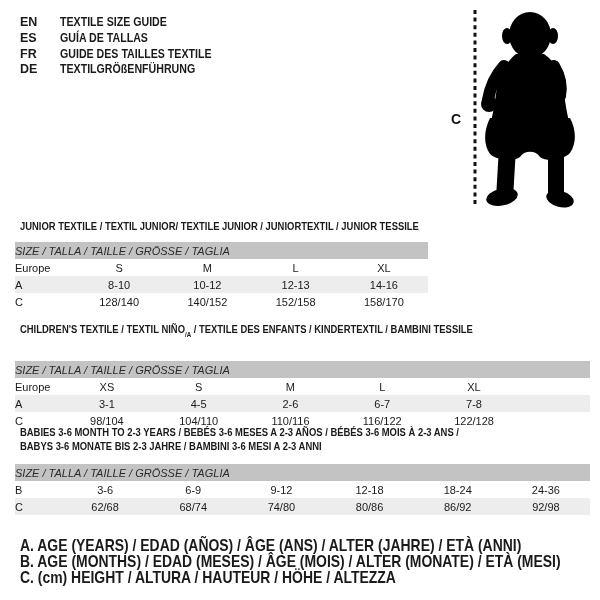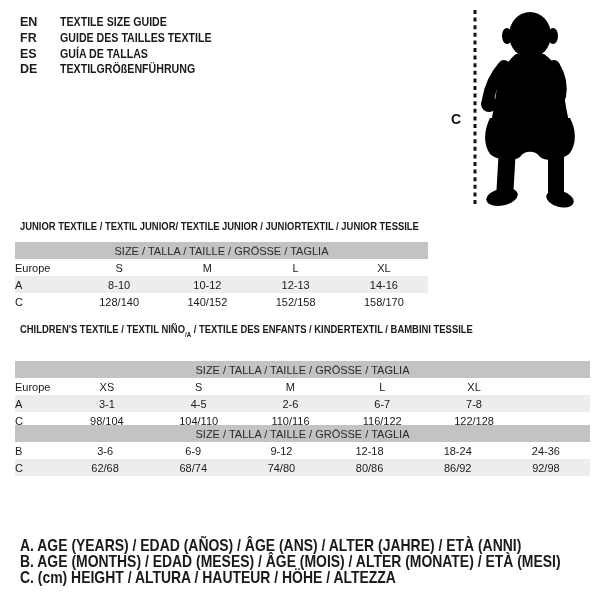--- a/index.html
+++ b/index.html
@@ -25,43 +25,43 @@
   .sec-junior{top:219px;width:413px;}
   .sec-children{top:322px;width:575px;}
   .sec-babies{top:425px;width:575px;}
   .tbl-title{font-size:11.5px;font-weight:bold;line-height:14px;margin:0 0 9px 5px;}
   .sec-children .tbl-title{margin-bottom:20px;}
   .sec-babies .tbl-title{margin-bottom:11px;}
   .tbl-title > span{display:inline-block;transform:scaleX(0.82);transform-origin:0 50%;white-space:nowrap;}
   .tbl-title sub{font-size:7.5px;position:relative;top:1px;}
   table.size-table{border-collapse:collapse;table-layout:fixed;width:100%;font-size:11px;}
   table.size-table td{height:17px;padding:0;vertical-align:middle;overflow:hidden;}
-  td.size-head{background:var(--header-bg);color:#2b2b2b;padding-left:5px;text-align:center;}
+  td.size-head{background:var(--header-bg);color:#2b2b2b;padding-left:5px;text-align:left;font-style:italic;}
   td.row-label{text-align:left;padding-left:5px;}
   td.row-val{text-align:center;}
   tr.shaded td{background:var(--row-alt);}
   
   .legend{position:absolute;left:20px;top:538px;}
   .legend-line{font-size:17px;font-weight:bold;line-height:16.2px;white-space:nowrap;}
   .legend-line > span{display:inline-block;transform:scaleX(0.82);transform-origin:0 50%;}
 </style>
 </head>
 <body>
 
 <div class="canvas">
 
   <div class="lang-block">
     <div class="lang-row">
       <span class="lang-code">EN</span><span class="lang-text">TEXTILE SIZE GUIDE</span>
     </div>
     <div class="lang-row">
+      <span class="lang-code">ES</span><span class="lang-text">GUÍA DE TALLAS</span>
+    </div>
+    <div class="lang-row">
       <span class="lang-code">FR</span><span class="lang-text">GUIDE DES TAILLES TEXTILE</span>
-    </div>
-    <div class="lang-row">
-      <span class="lang-code">ES</span><span class="lang-text">GUÍA DE TALLAS</span>
     </div>
     <div class="lang-row">
       <span class="lang-code">DE</span><span class="lang-text">TEXTILGRÖßENFÜHRUNG</span>
     </div>
   </div>
 
   <div class="figure">
     <svg width="145" height="200" viewBox="0 0 145 200" xmlns="http://www.w3.org/2000/svg">
       <text x="1" y="116" font-size="14" font-weight="bold" fill="#111">C</text>
       <line x1="25" y1="2" x2="25" y2="197" stroke="#111" stroke-width="3" stroke-dasharray="4 3.6"></line>
@@ -167,20 +167,21 @@
             <td class="row-val">110/116</td>
             <td class="row-val">116/122</td>
             <td class="row-val">122/128</td>
             <td></td>
           </tr>
         </tbody>
       </table>
   </section>
 
   <section class="size-section sec-babies">
+    <div class="tbl-title"><span>BABIES 3-6 MONTH TO 2-3 YEARS / BEBÉS 3-6 MESES A 2-3 AÑOS / BÉBÉS 3-6 MOIS À 2-3 ANS /<br>BABYS 3-6 MONATE BIS 2-3 JAHRE / BAMBINI 3-6 MESI A 2-3 ANNI</span></div>
     <table class="size-table">
         <colgroup>
           <col style="width: 46px;">
           <col>
           <col>
           <col>
           <col>
           <col>
           <col>
         </colgroup>

